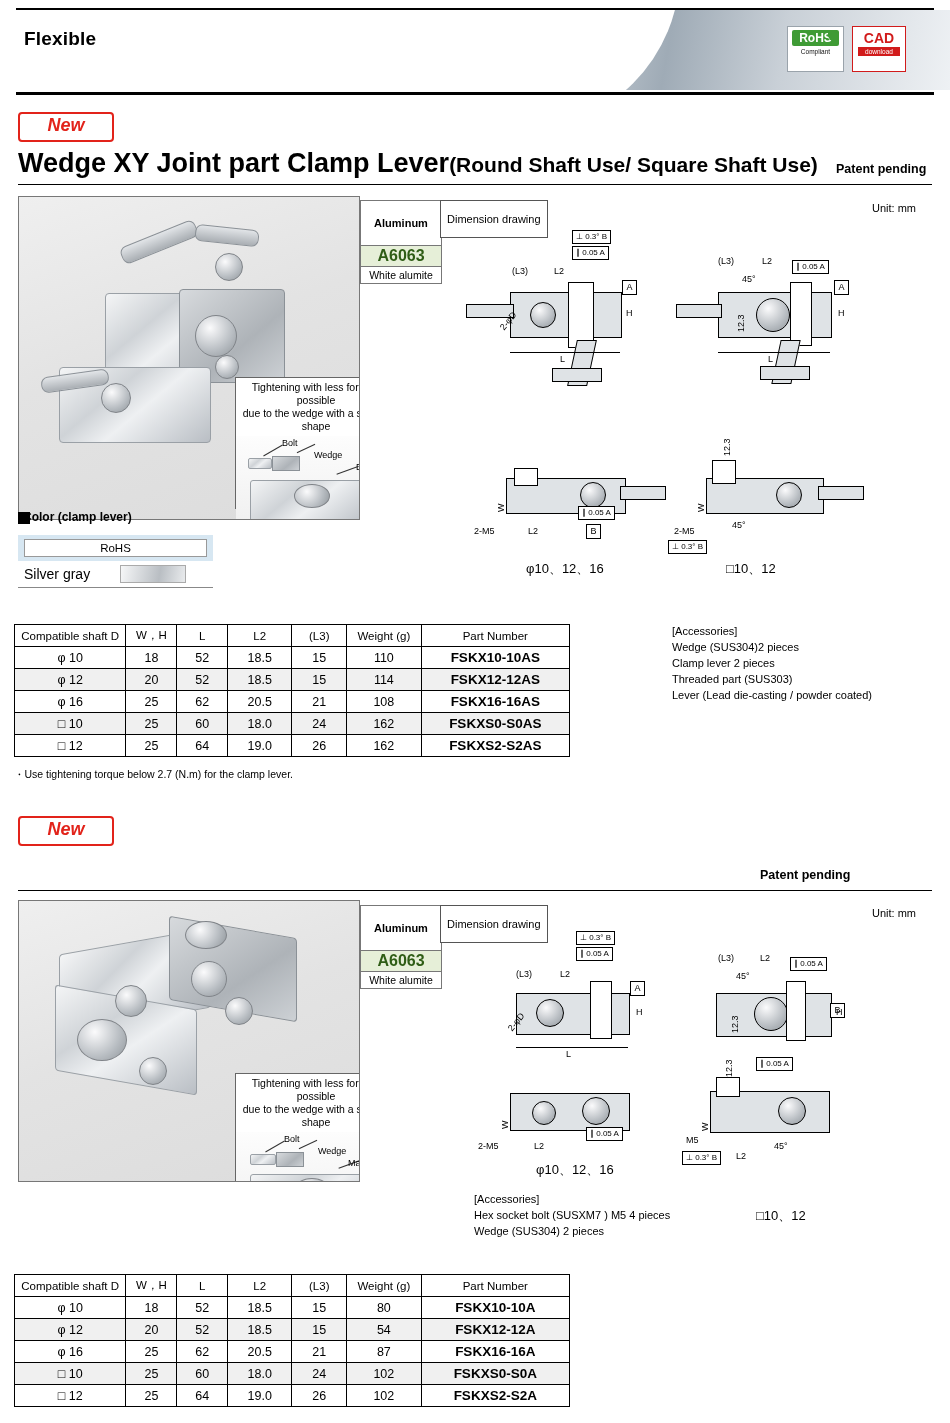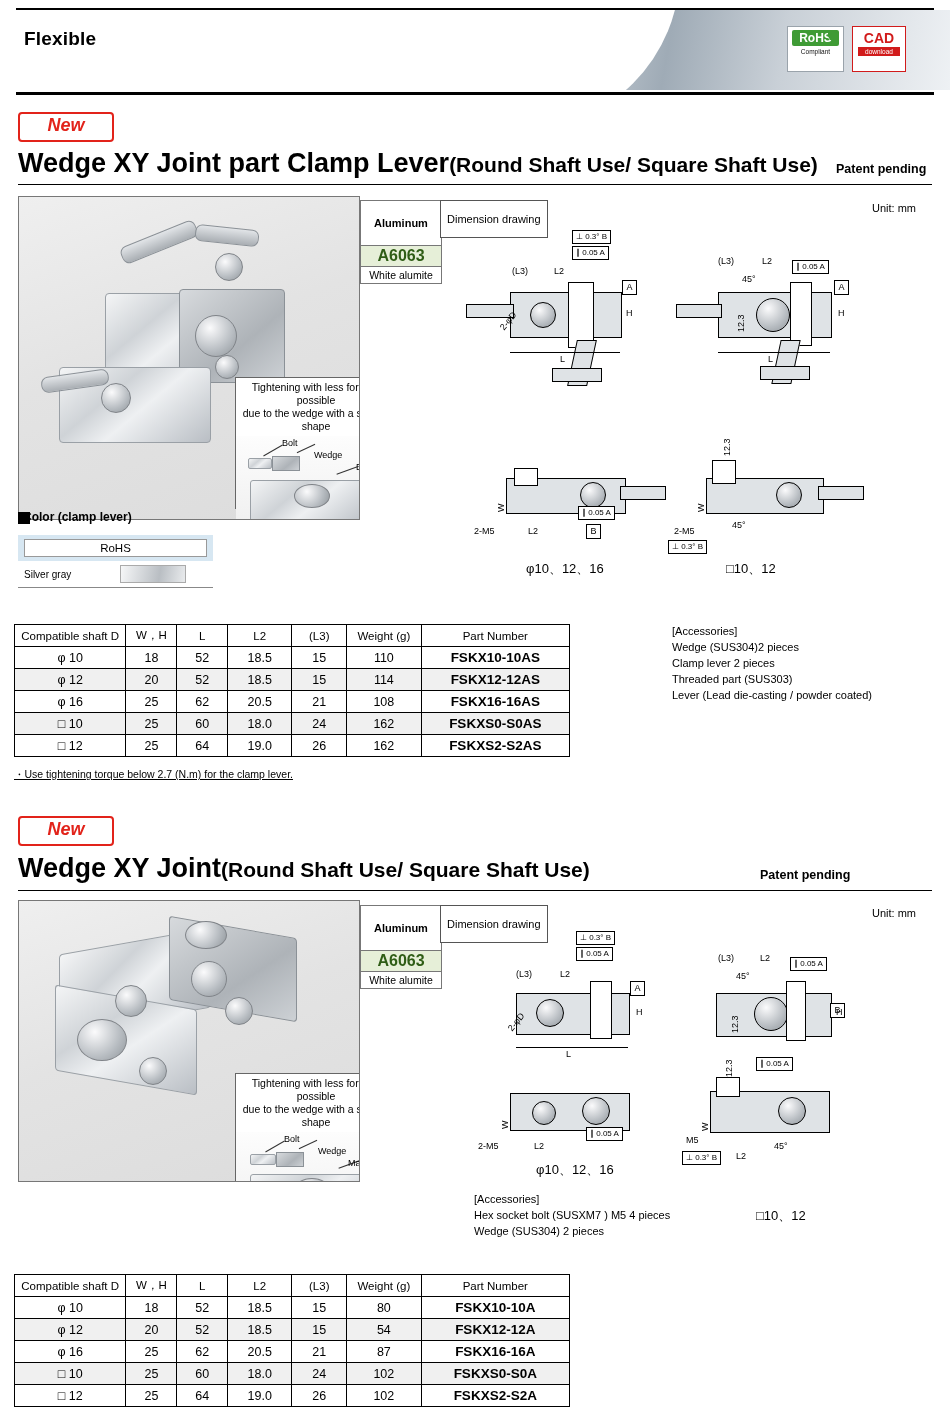--- a/index.html
+++ b/index.html
@@ -71,21 +71,21 @@
   .color-head{position:absolute;font-size:12px;font-weight:bold;}
   .color-sq{position:absolute;width:12px;height:12px;background:#000;}
   .swatch{width:64px;height:16px;background:linear-gradient(100deg,#f6f7f8,#b9bec3 60%,#e9ebed);border:1px solid #aaa;}
 
   
   table.spec{position:absolute;border-collapse:collapse;font-size:12.5px;}
   table.spec th,table.spec td{border:1px solid #000;text-align:center;padding:3px 2px;}
   table.spec th{font-weight:normal;font-size:11.5px;}
   table.spec td.part{font-weight:bold;font-size:13.5px;}
   table.spec tr.alt td{background:#f0f0f0;}
-  .note{position:absolute;font-size:10.5px;text-decoration:underline;}
+  .note{position:absolute;font-size:10.5px;}
 
   
   .acc{position:absolute;font-size:11px;line-height:1.45;}
 
   
   .draw{position:absolute;}
   .dl{position:absolute;background:#000;}
   .dl.h{height:1px;}
   .dbox{position:absolute;border:1px solid #000;background:#fff;}
   .dfill{position:absolute;background:#dfe3e6;border:1px solid #000;}
@@ -227,21 +227,21 @@
     <div class="dcap" style="left:266px;top:340px;">□10、12</div>
   </div>
 
   <div class="color-sq" style="left:18px;top:512px;"></div>
   <div class="color-head" style="left:23px;top:510px;">Color (clamp lever)</div>
   <div style="position:absolute;left:18px;top:535px;width:195px;">
     <div style="background:#d7e7f2;padding:4px 6px;">
       <div style="background:#fff;border:1px solid #999;text-align:center;font-size:11.5px;padding:2px 0;">RoHS</div>
     </div>
     <div style="display:flex;align-items:center;border-bottom:1px solid #888;padding:4px 6px;">
-      <div style="font-size:10px;width:96px;">Silver gray</div>
+      <div style="font-size:14px;width:96px;">Silver gray</div>
       <div class="swatch"></div>
     </div>
   </div>
 
   <div class="acc" style="left:672px;top:624px;">
     <div>[Accessories]</div>
     <div>Wedge (SUS304)2 pieces</div>
     <div>Clamp lever          2 pieces</div>
     <div>Threaded part (SUS303)</div>
     <div>Lever (Lead die-casting / powder coated)</div>
@@ -304,23 +304,20 @@
         <td>26</td>
         <td>162</td>
         <td class="part">FSKXS2-S2AS</td>
       </tr>
     </tbody>
   </table>
   <div class="note" style="left:14px;top:768px;">・Use tightening torque below 2.7 (N.m) for the clamp lever.</div>
 
   <div class="new-tag" style="left:18px;top:816px;">
     <span>New</span>
-  </div>
-  <div class="sec-title" style="left:18px;top:853px;">
-    <span class="big">Wedge XY Joint</span><span class="mid">(Round Shaft Use/ Square Shaft Use)</span>
   </div>
   <div class="patent" style="left:760px;top:868px;">Patent pending</div>
   <div class="hr-thin" style="left:18px;top:890px;width:914px;"></div>
 
   <div class="photo" style="left:18px;top:900px;width:340px;height:280px;">
     <div class="ph-bg"></div>
     <div class="mtl" style="left:40px;top:40px;width:150px;height:78px;border-radius:4px;transform:skewY(-10deg);"></div>
     <div class="mtl-d" style="left:150px;top:26px;width:126px;height:82px;border-radius:4px;transform:skewY(10deg);"></div>
     <div class="mtl" style="left:36px;top:96px;width:140px;height:84px;border-radius:4px;transform:skewY(10deg);"></div>
     <div class="circ" style="left:166px;top:20px;width:40px;height:26px;"></div>

